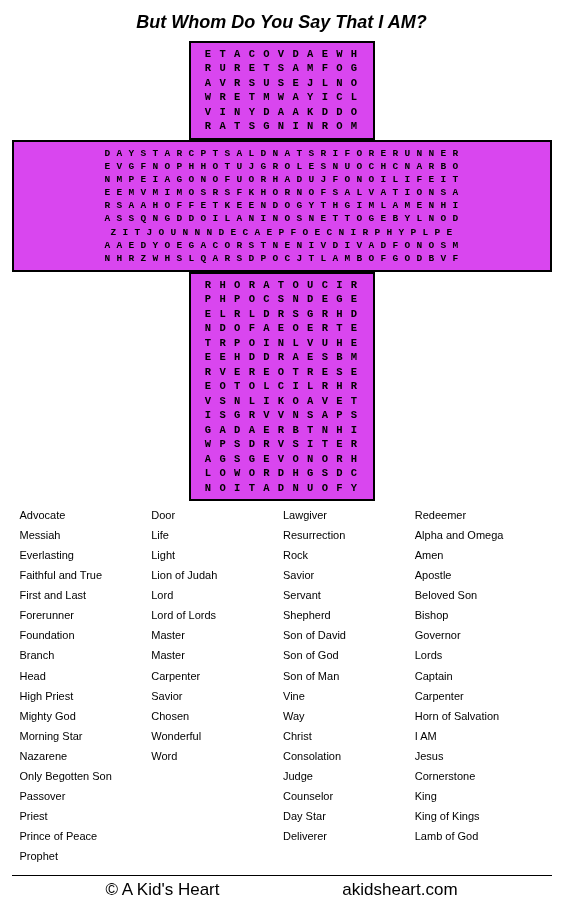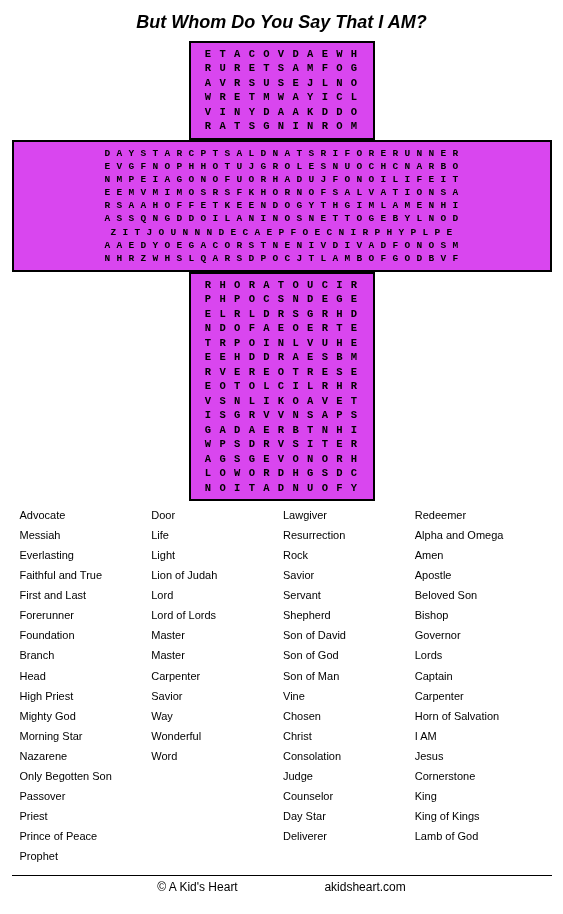--- a/index.html
+++ b/index.html
@@ -59,21 +59,21 @@
       font-size: 11px;
       line-height: 1.55;
     }
     .word-item {
       font-size: 11px;
       line-height: 1.55;
     }
 
     .footer {
       margin-top: 6px;
-      font-size: 12px;
+      font-size: 17px;
       text-align: center;
       border-top: 1px solid #000;
       width: 540px;
       padding-top: 4px;
       padding-bottom: 4px;
     }
 
     .outer-box {
       border: 2.5px solid #000;
       width: 540px;
@@ -163,22 +163,22 @@
       <div class="word-item">Lords</div>
       <div class="word-item">Head</div>
       <div class="word-item">Carpenter</div>
       <div class="word-item">Son of Man</div>
       <div class="word-item">Captain</div>
       <div class="word-item">High Priest</div>
       <div class="word-item">Savior</div>
       <div class="word-item">Vine</div>
       <div class="word-item">Carpenter</div>
       <div class="word-item">Mighty God</div>
+      <div class="word-item">Chosen</div>
       <div class="word-item">Way</div>
-      <div class="word-item">Chosen</div>
       <div class="word-item">Horn of Salvation</div>
       <div class="word-item">Morning Star</div>
       <div class="word-item">Wonderful</div>
       <div class="word-item">Christ</div>
       <div class="word-item">I AM</div>
       <div class="word-item">Nazarene</div>
       <div class="word-item">Word</div>
       <div class="word-item">Consolation</div>
       <div class="word-item">Jesus</div>
       <div class="word-item">Only Begotten Son</div>

